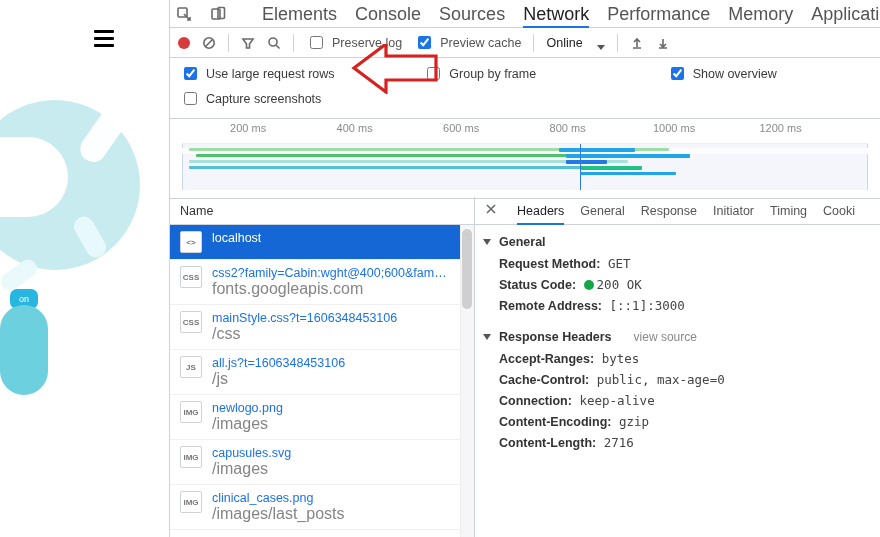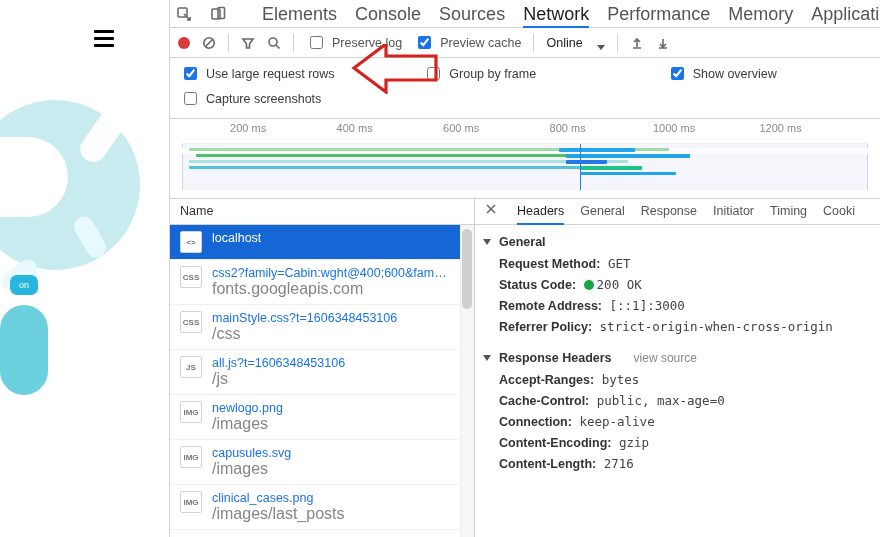--- a/index.html
+++ b/index.html
@@ -14,21 +14,21 @@
   }
   *{box-sizing:border-box}
   body{margin:0;font:12.5px Segoe UI,Arial,sans-serif;color:var(--text);background:#fff;width:880px;height:537px;overflow:hidden;position:relative}
   .page-side{position:absolute;left:0;top:0;width:169px;height:537px;overflow:hidden}
   .hamburger{position:absolute;top:30px;left:94px;display:flex;flex-direction:column;gap:4px}
   .hamburger span{display:block;width:20px;height:3px;background:#000;border-radius:1px}
   .blob-wrap{position:absolute;left:-30px;top:95px;width:200px}
   .blob1{position:absolute;top:5px;left:0;width:170px;height:170px;border-radius:50%;background:#c7ebee}
   .blob2{position:absolute;top:42px;left:-32px;width:130px;height:80px;border-radius:60px;background:#fff}
   .pill{position:absolute;border-radius:40px;background:#fff;opacity:.95}
-  .badge{position:absolute;left:10px;top:275px;width:28px;height:20px;border-radius:7px;background:#26b6e0;color:#fff;font:9px/20px Arial;text-align:center}
+  .badge{position:absolute;left:10px;top:289px;width:28px;height:20px;border-radius:7px;background:#26b6e0;color:#fff;font:9px/20px Arial;text-align:center}
   .big-pill{position:absolute;left:0;top:305px;width:48px;height:90px;border-radius:30px;background:#6cd0df}
 
   
   .devtools{position:absolute;left:169px;top:0;right:0;bottom:0;border-left:1px solid var(--border)}
   .row{display:flex;align-items:center}
   .top-tabs{height:28px;border-bottom:1px solid var(--border);padding:0 6px;gap:18px;font-size:18px;color:#555}
   .top-tabs .ticon{color:#888;display:inline-flex;align-items:center}
   .tab{cursor:default;height:28px;line-height:28px}
   .tab.active{color:#222;box-shadow:inset 0 -2px 0 var(--accent)}
   .overflow{margin-left:auto;color:#666}
@@ -309,21 +309,20 @@
             <span class="tab">Initiator</span>
             <span class="tab">Timing</span>
             <span class="tab">Cooki</span>
           </div>
       </div>
       <div class="detail-body" id="detail-body">
           <div class="section-title"><span class="tri-down"></span>General</div>
           <div class="kv"><b>Request Method:</b> <span class="val">GET</span></div>
           <div class="kv"><b>Status Code:</b> <span class="val"><span class="status-dot"></span>200 OK</span></div>
           <div class="kv"><b>Remote Address:</b> <span class="val">[::1]:3000</span></div>
-          <div class="kv"><b>Referrer Policy:</b> <span class="val">strict-origin-when-cross-origin</span></div>
           <div class="section-title" style="margin-top: 10px;"><span class="tri-down"></span>Response Headers<span class="view-source">view source</span></div>
           <div class="kv"><b>Accept-Ranges:</b> <span class="val">bytes</span></div>
           <div class="kv"><b>Cache-Control:</b> <span class="val">public, max-age=0</span></div>
           <div class="kv"><b>Connection:</b> <span class="val">keep-alive</span></div>
           <div class="kv"><b>Content-Encoding:</b> <span class="val">gzip</span></div>
           <div class="kv"><b>Content-Length:</b> <span class="val">2716</span></div>
         </div>
     </div>
   </div>
 

